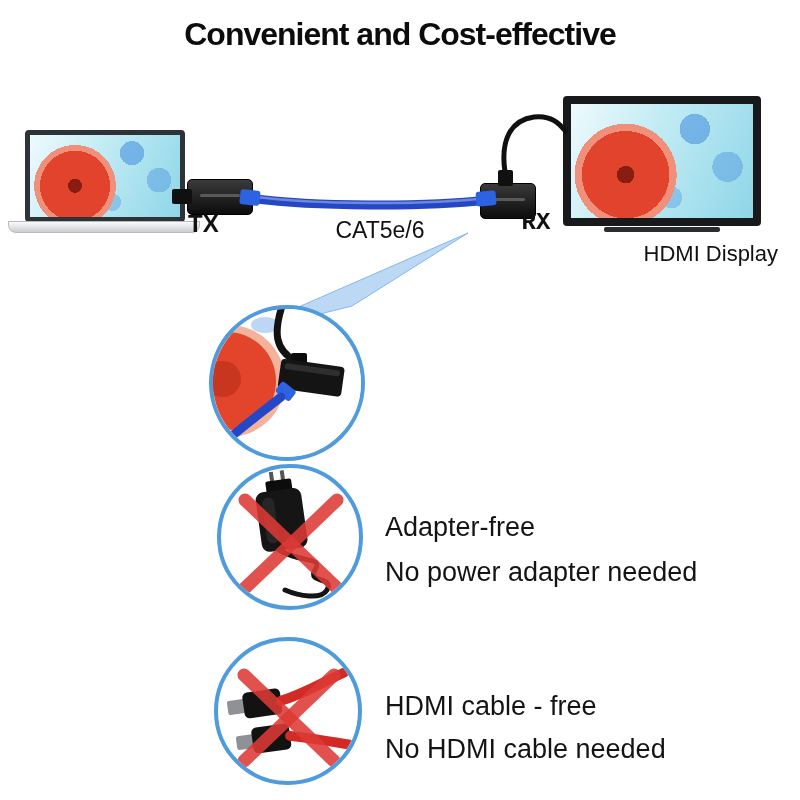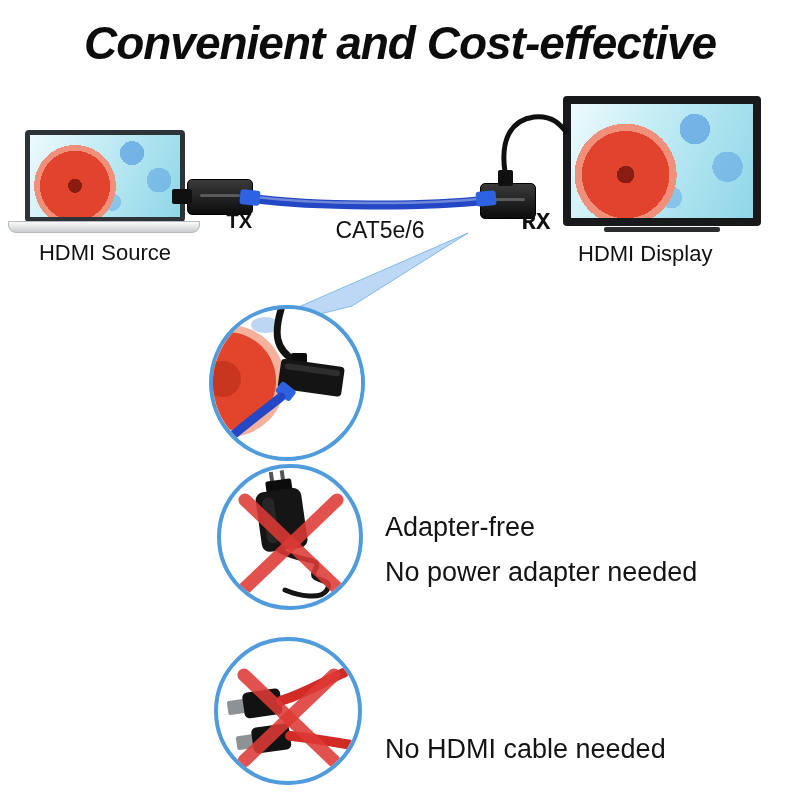--- a/index.html
+++ b/index.html
@@ -4,22 +4,22 @@
 <style>
   * { box-sizing: border-box; margin: 0; padding: 0; }
   body { margin: 0; background: #ffffff; }
   .canvas {
     position: relative; width: 800px; height: 800px;
     background: #ffffff; overflow: hidden;
     font-family: "Liberation Sans", sans-serif; color: #111;
   }
   .title {
     position: absolute; top: 16px; left: 0; width: 100%;
-    text-align: center; font-size: 46px; font-weight: 700;
-    color: #0c0c0c; letter-spacing: -1px; font-style: italic;
+    text-align: center; font-size: 32px; font-weight: 700;
+    color: #0c0c0c; letter-spacing: -1px;
   }
 
   
   .fruit {
     background:
       radial-gradient(circle at 30% 62%, #8a1d12 0 6%, rgba(0,0,0,0) 6%),
       radial-gradient(circle at 30% 62%, #e2432c 0 30%, #f0907b 30% 35%, rgba(0,0,0,0) 35%),
       radial-gradient(circle at 68% 22%, rgba(64,138,222,.55) 0 10%, rgba(64,138,222,0) 10%),
       radial-gradient(circle at 86% 55%, rgba(64,138,222,.40) 0 9%, rgba(64,138,222,0) 9%),
       radial-gradient(circle at 55% 82%, rgba(64,138,222,.35) 0 8%, rgba(64,138,222,0) 8%),
@@ -52,24 +52,24 @@
   }
   .device::after {
     content: ""; position: absolute; left: 18%; top: 42%;
     width: 64%; height: 3px; background: #5a5a5a; border-radius: 2px;
   }
   .tx-device { left: 187px; top: 179px; width: 66px; height: 36px; }
   .rx-device { left: 480px; top: 183px; width: 56px; height: 36px; }
 
   .lbl { position: absolute; color: #111; }
   .lbl-source  { left: 10px;  top: 240px; width: 190px; text-align: center; font-size: 22px; }
-  .lbl-tx      { left: 188px; top: 210px; width: 64px;  text-align: right; font-size: 20px; font-weight: 700; }
+  .lbl-tx      { left: 188px; top: 210px; width: 64px;  text-align: left; font-size: 24px; font-weight: 700; }
   .lbl-cat     { left: 315px; top: 217px; width: 130px; text-align: center; font-size: 23px; }
   .lbl-rx      { left: 506px; top: 209px; width: 60px;  text-align: center; font-size: 24px; font-weight: 700; font-family: Liberation Mono, monospace; }
-  .lbl-display { left: 578px; top: 241px; width: 200px; text-align: left; font-size: 22px; }
+  .lbl-display { left: 578px; top: 241px; width: 200px; text-align: right; font-size: 22px; }
 
   .overlay-svg { position: absolute; left: 0; top: 0; width: 800px; height: 800px; pointer-events: none; }
 
   .circle {
     position: absolute; border: 4px solid var(--accent-blue, #4f9bdc);
     border-radius: 50%; background: #fff; overflow: hidden;
   }
   .c1 { left: 209px; top: 305px; width: 156px; height: 156px; }
   .c2 { left: 217px; top: 464px; width: 146px; height: 146px; }
   .c3 { left: 214px; top: 637px; width: 148px; height: 148px; }
@@ -107,21 +107,20 @@
 
     <path d="M 248 198 C 310 207 430 207 486 200" fill="none" style="stroke:var(--cable-blue,#2347c5)" stroke-width="9" stroke-linecap="round"></path>
     <path d="M 248 196 C 310 205 430 205 486 198" fill="none" stroke="rgba(255,255,255,0.35)" stroke-width="2.5" stroke-linecap="round"></path>
     <rect x="240" y="190" width="20" height="15" rx="3" style="fill:var(--connector-blue,#2d63e0)" transform="rotate(6 250 197)"></rect>
     <rect x="476" y="191" width="20" height="15" rx="3" style="fill:var(--connector-blue,#2d63e0)" transform="rotate(-5 486 198)"></rect>
 
     <rect x="498" y="170" width="15" height="16" rx="2" fill="#101010"></rect>
     <path d="M 505 172 C 500 138 512 120 534 117 C 552 115 560 124 567 133" fill="none" stroke="#101010" stroke-width="5"></path>
   </svg>
 
-  <div class="lbl lbl-source">HDMI Source</div>
   <div class="lbl lbl-tx">TX</div>
   <div class="lbl lbl-cat">CAT5e/6</div>
   <div class="lbl lbl-rx">RX</div>
   <div class="lbl lbl-display">HDMI Display</div>
 
   <div class="circle c1">
     <svg viewBox="0 0 148 148" xmlns="http://www.w3.org/2000/svg">
       <circle cx="74" cy="74" r="74" fill="#ffffff"></circle>
       <circle cx="16" cy="72" r="56" fill="#f4b29c"></circle>
       <circle cx="14" cy="72" r="49" fill="#e2452c"></circle>
@@ -162,15 +161,16 @@
         <rect x="28" y="46" width="38" height="26" rx="5" fill="#121212"></rect>
         <path d="M 66 59 C 94 54 110 46 132 40" fill="none" stroke-width="10" stroke-linecap="round" style="stroke:var(--hdmi-cable-red,#d22b25)"></path>
         <rect x="16" y="88" width="18" height="14" rx="2" fill="#8e9296"></rect>
         <rect x="32" y="82" width="38" height="26" rx="5" fill="#121212"></rect>
         <path d="M 70 95 C 98 102 114 108 134 114" fill="none" stroke-width="10" stroke-linecap="round" style="stroke:var(--hdmi-cable-red,#d22b25)"></path>
       </g>
       <line x1="26" y1="34" x2="116" y2="120" stroke-width="13" stroke-linecap="round" style="stroke:var(--cross-red,#dd3a35)" opacity="0.88"></line>
       <line x1="116" y1="34" x2="26" y2="120" stroke-width="13" stroke-linecap="round" style="stroke:var(--cross-red,#dd3a35)" opacity="0.88"></line>
     </svg>
   </div>
+  <div class="feat f3a">HDMI cable - free</div>
   <div class="feat f3b">No HDMI cable needed</div>
 
 </div>
 
 </body></html>

